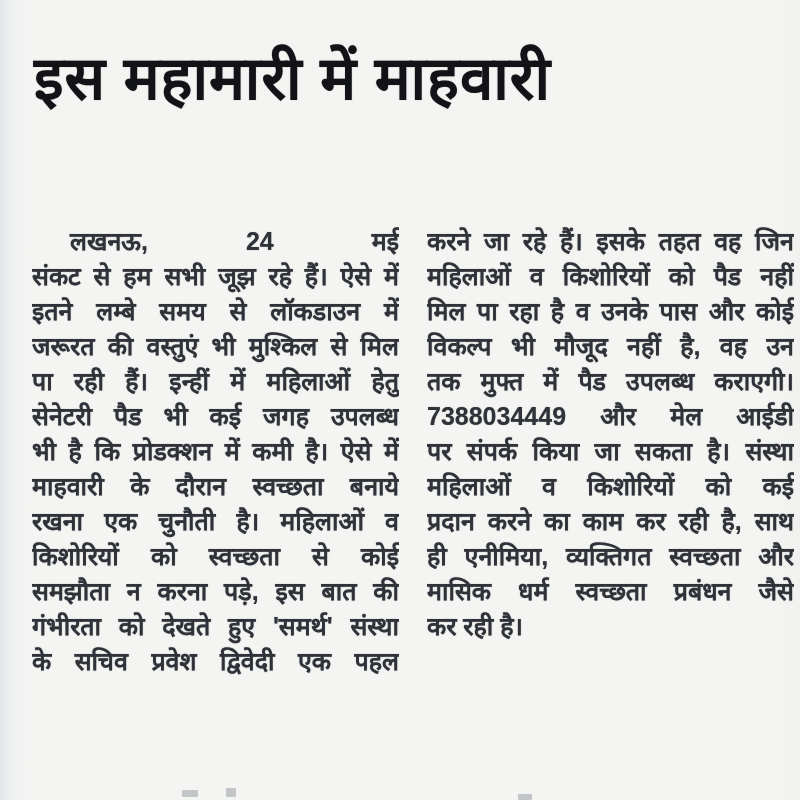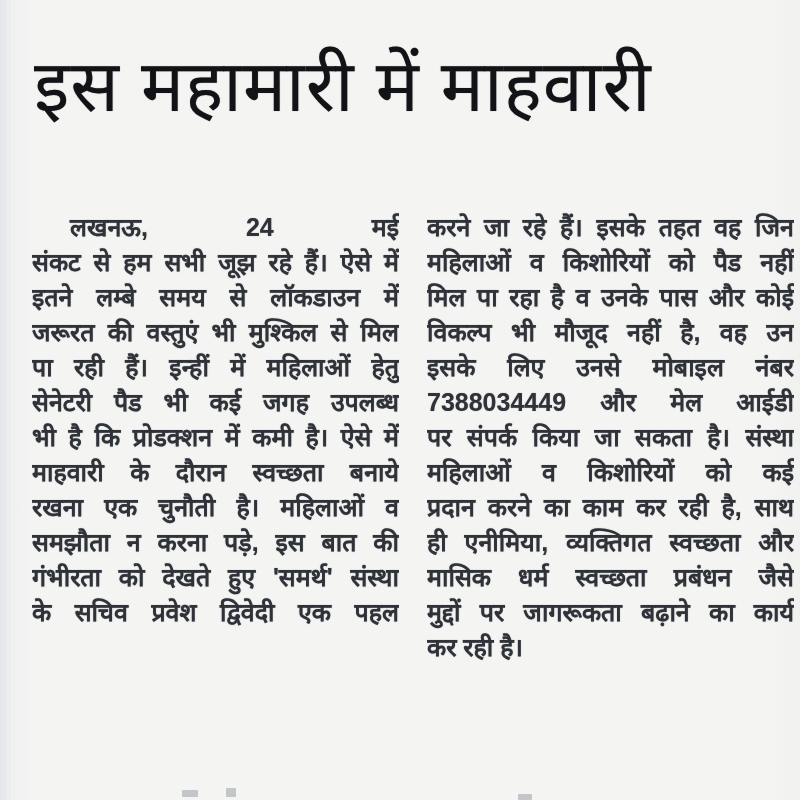--- a/index.html
+++ b/index.html
@@ -24,34 +24,34 @@
   .left-edge-band {
     position: absolute;
     left: 0; top: 0; bottom: 0;
     width: 10px;
     background: linear-gradient(90deg, #e3e6ea 0%, #e8ebee 70%, #f0f1f1 100%);
     border-right: 1px solid #e6e8ea;
   }
   .headline {
     position: absolute;
     left: 34px;
-    top: 40px;
+    top: 32px;
     width: 760px;
     color: var(--headline-ink);
-    font-weight: normal;
-    font-size: 72px;
+    font-weight: bold;
+    font-size: 60px;
     line-height: 93px;
     letter-spacing: 1px;
     text-shadow: 0 0 1px rgba(10,10,15,0.45);
     white-space: nowrap;
   }
   .article-body {
     position: absolute;
     left: 32px;
-    top: 210px;
+    top: 224px;
     width: 762px;
     display: flex;
     gap: 28px;
     color: var(--body-ink);
     font-weight: bold;
     font-size: 25px;
     text-shadow: 0 0 1px rgba(55,60,70,0.55);
   }
   .column { flex: 1 1 0; min-width: 0; }
   .line {
@@ -95,37 +95,37 @@
     <div class="column col-left">
         <div class="line">लखनऊ, 24 मई</div>
         <div class="line">संकट से हम सभी जूझ रहे हैं। ऐसे में</div>
         <div class="line">इतने लम्बे समय से लॉकडाउन में</div>
         <div class="line">जरूरत की वस्तुएं भी मुश्किल से मिल</div>
         <div class="line">पा रही हैं। इन्हीं में महिलाओं हेतु</div>
         <div class="line">सेनेटरी पैड भी कई जगह उपलब्ध</div>
         <div class="line">भी है कि प्रोडक्शन में कमी है। ऐसे में</div>
         <div class="line">माहवारी के दौरान स्वच्छता बनाये</div>
         <div class="line">रखना एक चुनौती है। महिलाओं व</div>
+        <div class="line">किशोरियों को स्वच्छता से कोई</div>
         <div class="line">समझौता न करना पड़े, इस बात की</div>
         <div class="line">गंभीरता को देखते हुए 'समर्थ' संस्था</div>
         <div class="line">के सचिव प्रवेश द्विवेदी एक पहल</div>
       </div>
     <div class="column col-right">
         <div class="line">करने जा रहे हैं। इसके तहत वह जिन</div>
         <div class="line">महिलाओं व किशोरियों को पैड नहीं</div>
         <div class="line">मिल पा रहा है व उनके पास और कोई</div>
         <div class="line">विकल्प भी मौजूद नहीं है, वह उन</div>
-        <div class="line">इसके लिए उनसे मोबाइल नंबर</div>
+        <div class="line">तक मुफ्त में पैड उपलब्ध कराएगी।</div>
         <div class="line">7388034449 और मेल आईडी</div>
         <div class="line">पर संपर्क किया जा सकता है। संस्था</div>
         <div class="line">महिलाओं व किशोरियों को कई</div>
         <div class="line">प्रदान करने का काम कर रही है, साथ</div>
         <div class="line">ही एनीमिया, व्यक्तिगत स्वच्छता और</div>
         <div class="line">मासिक धर्म स्वच्छता प्रबंधन जैसे</div>
-        <div class="line">मुद्दों पर जागरूकता बढ़ाने का कार्य</div>
         <div class="line">कर रही है।</div>
       </div>
   </div>
 
   <div class="cutoff-strip">
     <div class="fragment frag-1"></div>
     <div class="fragment frag-2"></div>
     <div class="fragment frag-3"></div>
   </div>
 

